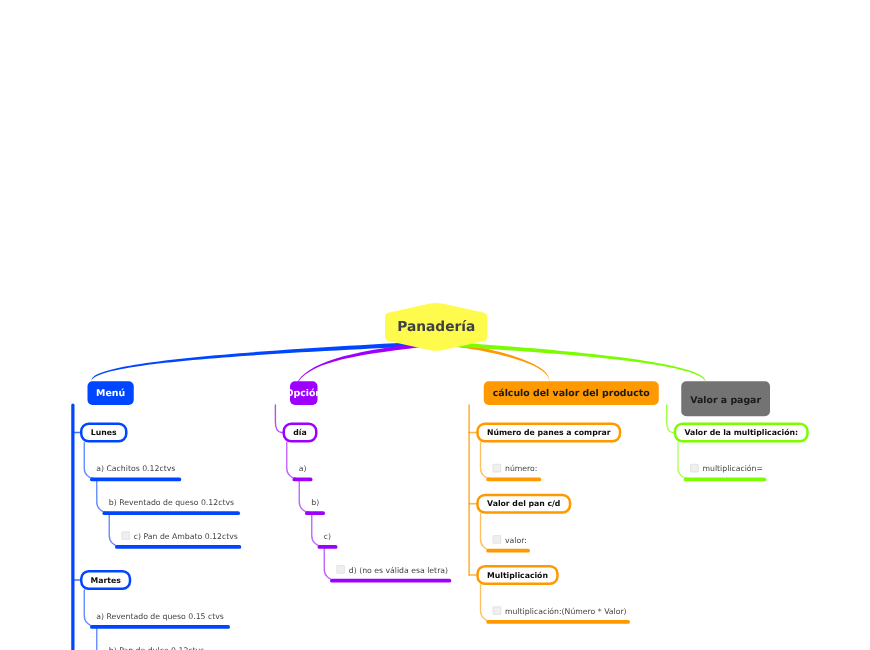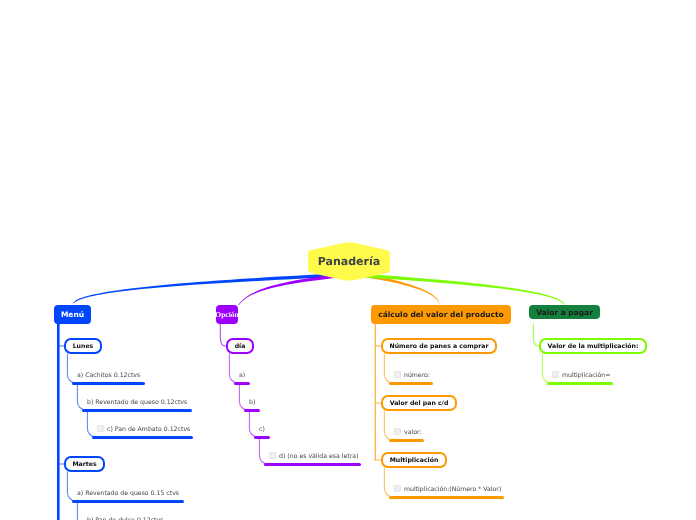--- a/index.html
+++ b/index.html
@@ -6,21 +6,21 @@
   html,body{margin:0;padding:0;background:#ffffff;}
   body{width:696px;height:520px;overflow:hidden;
        font-family:"DejaVu Sans","Liberation Sans",sans-serif;
        -webkit-font-smoothing:antialiased;text-rendering:geometricPrecision;}
   #map{position:absolute;left:0;top:0;width:696px;height:520px;background:#fff;will-change:transform;transform:translateZ(0);}
   svg#links{position:absolute;left:0;top:0;width:696px;height:520px;}
   #nodes{position:absolute;left:0;top:0;width:696px;height:520px;}
   .node{position:absolute;white-space:nowrap;box-sizing:border-box;
         display:flex;align-items:center;justify-content:center;}
   .root-node{font-weight:bold;font-size:11px;}
-  .branch-node{font-weight:bold;font-size:7.5px;border-radius:4px;height:18px;}
+  .branch-node{font-weight:bold;font-size:7.5px;border-radius:4px;height:18px;margin-left:16px;}
   .sub-node{font-weight:bold;font-size:6.2px;border-radius:7px;
         background:#fff;height:16px;color:#0d0d0d;box-sizing:border-box;}
   .leaf{position:absolute;white-space:nowrap;display:flex;align-items:center;
         font-size:6.2px;color:#444;height:9px;}
   .leaf-bar{position:absolute;border-radius:2px;}
   .cbox{width:7px;height:7px;background:#efefef;border:1px solid #e6e6e6;
         border-radius:1px;margin-right:3px;display:inline-block;box-sizing:border-box;flex:none;position:relative;top:-1px;}
 </style>
 </head>
 <body>
@@ -92,21 +92,21 @@
       <div class="node sub-node" style="left:64px;top:456px;height:16px;width:41px;border:2px solid #0046ff;">
         <span>Martes</span>
       </div>
       <div class="leaf" style="left:77px;top:489px;">
         <span>a) Reventado de queso 0.15 ctvs</span>
       </div>
       <div class="leaf-bar" style="left:72px;top:500px;width:112px;height:3px;background:#0046ff;"></div>
       <div class="leaf" style="left:87px;top:516px;">
         <span>b) Pan de dulce 0.12ctvs</span>
       </div>
-      <div class="node branch-node" style="left:216px;top:305px;height:19px;width:22px;background:#9d00ff;color:#ffffff;font-family:Liberation Serif, serif;">
+      <div class="node branch-node" style="left:216px;top:305px;height:19px;width:22px;background:#9d00ff;color:#ffffff;">
         <span>Opción</span>
       </div>
       <div class="node sub-node" style="left:226px;top:338px;height:16px;width:28px;border:2px solid #9d00ff;">
         <span>día</span>
       </div>
       <div class="leaf" style="left:239px;top:371px;">
         <span>a)</span>
       </div>
       <div class="leaf-bar" style="left:234px;top:382px;width:16px;height:3px;background:#9d00ff;"></div>
       <div class="leaf" style="left:249px;top:398px;">
@@ -142,21 +142,21 @@
       </div>
       <div class="leaf-bar" style="left:389px;top:439px;width:35px;height:3px;background:#ff9900;"></div>
       <div class="node sub-node" style="left:381px;top:452px;height:16px;width:66px;border:2px solid #ff9900;">
         <span>Multiplicación</span>
       </div>
       <div class="leaf" style="left:394px;top:485px;">
         <div class="cbox"></div>
         <span>multiplicación:(Número * Valor)</span>
       </div>
       <div class="leaf-bar" style="left:389px;top:496px;width:115px;height:3px;background:#ff9900;"></div>
-      <div class="node branch-node" style="left:529px;top:305px;height:14px;width:71px;background:#15803d;color:#1a1a1a;">
+      <div class="node branch-node" style="left:529px;top:305px;height:28px;width:71px;background:#737373;color:#1a1a1a;">
         <span>Valor a pagar</span>
       </div>
       <div class="node sub-node" style="left:539px;top:338px;height:16px;width:108px;border:2px solid #7cfc00;">
         <span>Valor de la multiplicación:</span>
       </div>
       <div class="leaf" style="left:552px;top:371px;">
         <div class="cbox"></div>
         <span>multiplicación=</span>
       </div>
       <div class="leaf-bar" style="left:547px;top:382px;width:66px;height:3px;background:#7cfc00;"></div>

